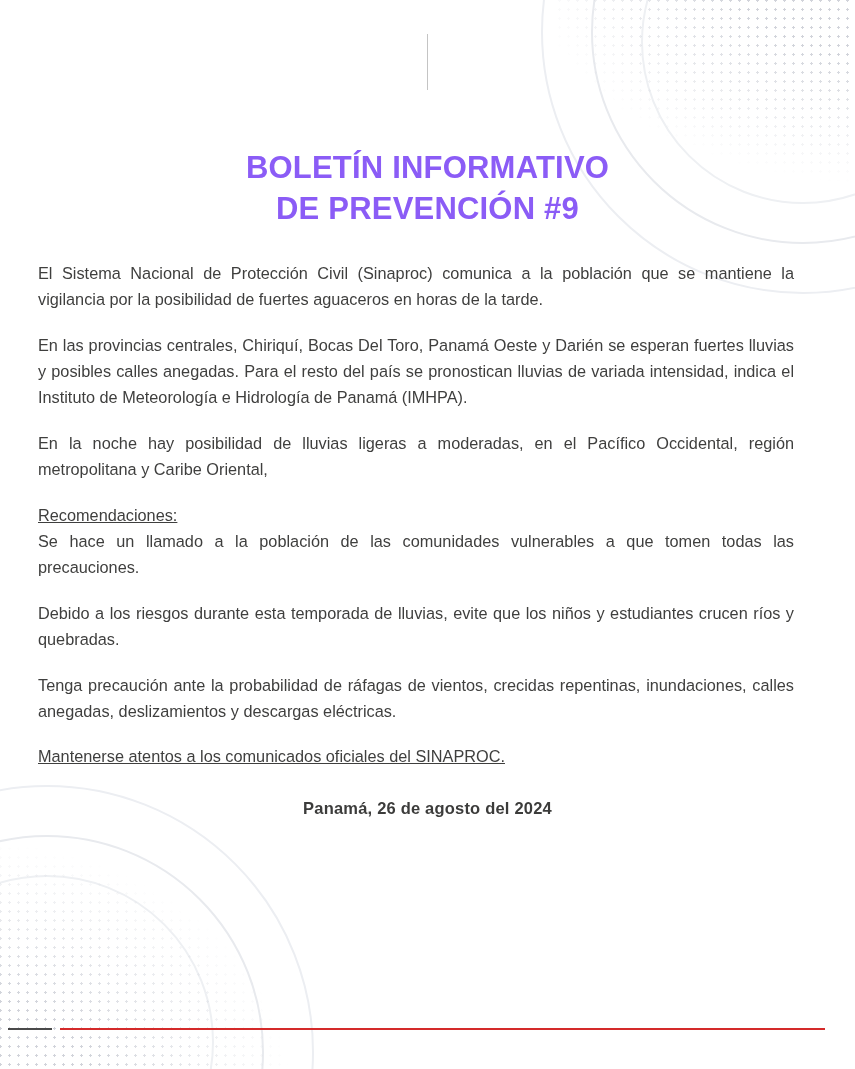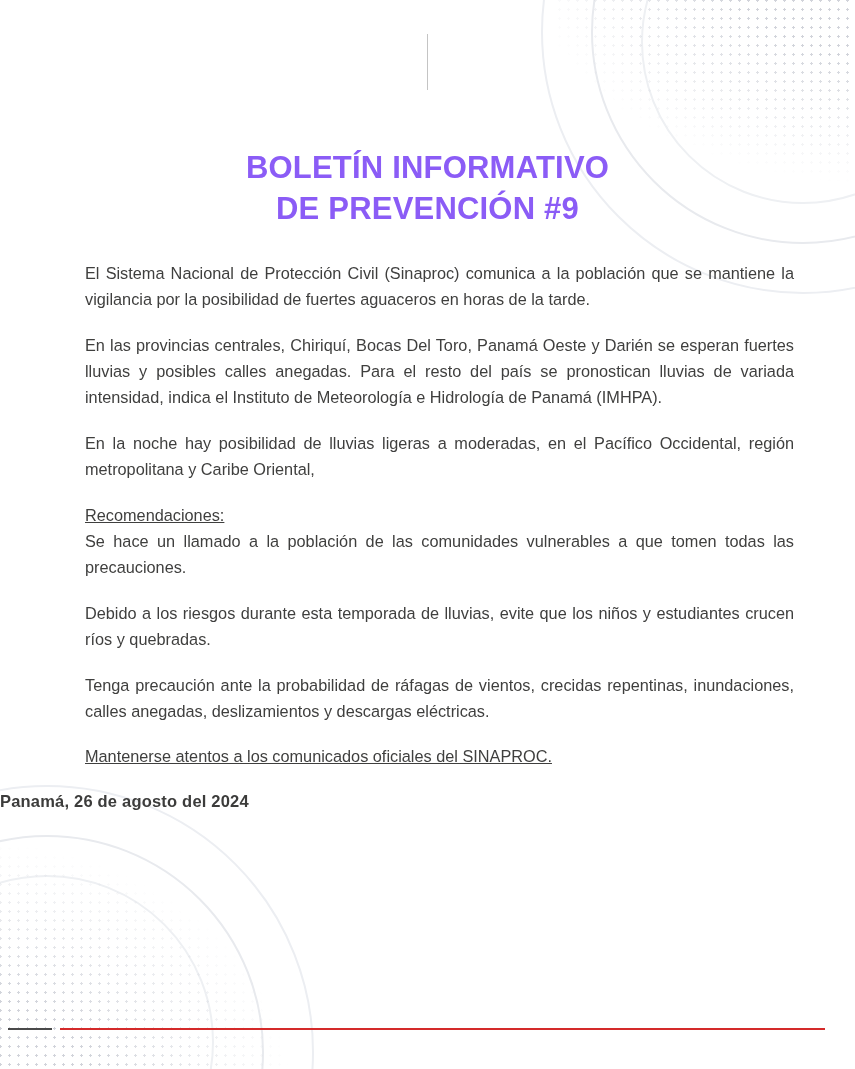--- a/index.html
+++ b/index.html
@@ -150,36 +150,36 @@
     margin-top: 58px;
     font-size: 31px;
     font-weight: 700;
     color: #8b5cf6;
     line-height: 1.32;
     letter-spacing: .2px;
   }
 
   
   .content {
-    margin: 30px 61px 0 85px;
+    margin: 30px 61px 0 38px;
     font-size: 16.3px;
     line-height: 1.62;
     color: #3f3f3e;
     text-align: justify;
   }
   .content p { margin: 0 0 19px 0; }
   .content p.tight { margin-bottom: 0; }
   .content p.left { text-align: left; text-decoration: underline; }
 
   .date {
-    text-align: left;
+    text-align: center;
     font-weight: 700;
     font-size: 16.5px;
     color: #3c3c3b;
-    margin-top: 22px;
+    margin-top: 29px;
     letter-spacing: .2px;
   }
 </style>
 </head>
 <body>
 
 <div class="bg-layer">
   <div class="swoosh tr3"></div>
   <div class="swoosh tr1"></div>
   <div class="swoosh tr2"></div>

